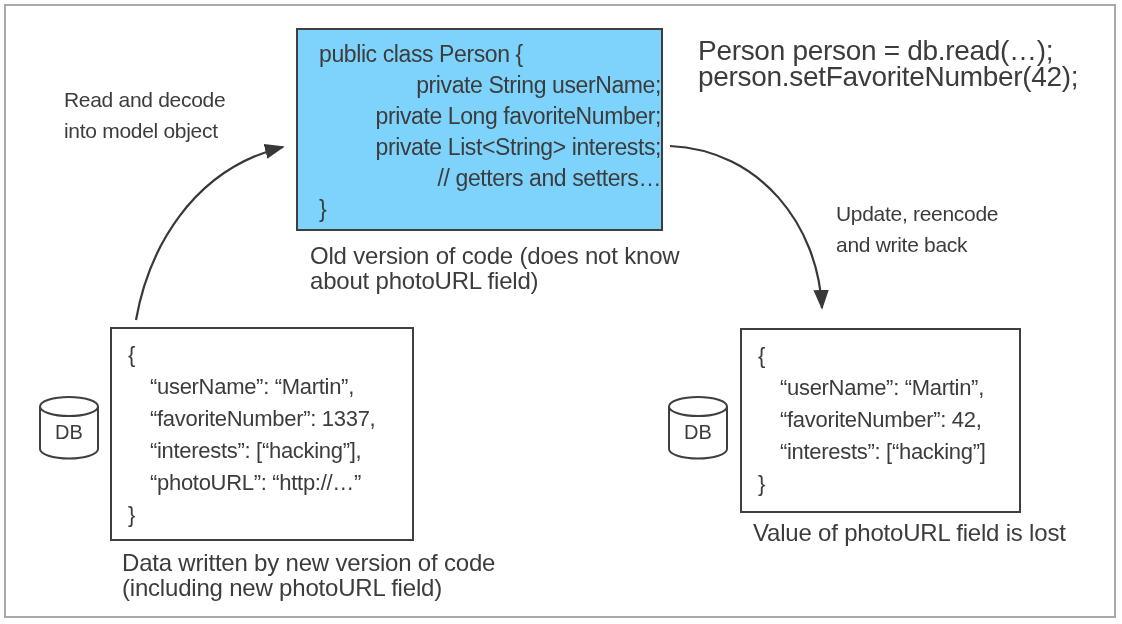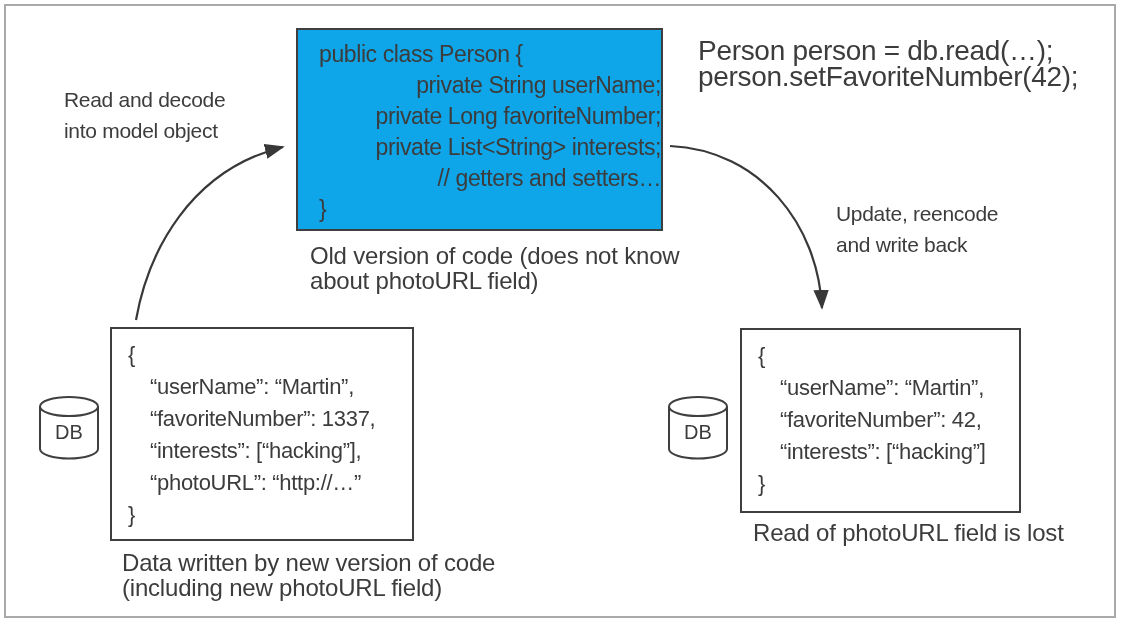--- a/index.html
+++ b/index.html
@@ -9,21 +9,21 @@
   .frame {
     position: absolute; left: 4px; top: 4px; width: 1112px; height: 614px;
     border: 2px solid #a9a9a9; background: #ffffff;
   }
 
   .abs { position: absolute; }
 
   
   .code-box {
     left: 296px; top: 28px; width: 367px; height: 203px;
-    border: 2px solid #3f3f3f; background: #0ea5e9;
+    border: 2px solid #3f3f3f; background: #7dd3fc;
     padding: 9px 0 0 21px;
     font-size: 23px; line-height: 31px; letter-spacing: -0.4px;
     white-space: nowrap;
   }
   .code-box .ind { padding-left: 24px; text-align: right; }
 
   
   .caption { font-size: 24px; line-height: 25px; letter-spacing: -0.2px; white-space: nowrap; }
 
   
@@ -118,14 +118,14 @@
   <text x="31" y="44" text-anchor="middle">DB</text>
 </svg>
 <div class="abs json-box json-right">
   <div>{</div>
   <div class="ind">“userName”: “Martin”,</div>
   <div class="ind">“favoriteNumber”: 42,</div>
   <div class="ind">“interests”: [“hacking”]</div>
   <div>}</div>
 </div>
 <div class="abs caption" style="left:753px; top:520px;">
-  <div>Read of photoURL field is lost</div>
+  <div>Value of photoURL field is lost</div>
 </div>
 
 </body></html>

